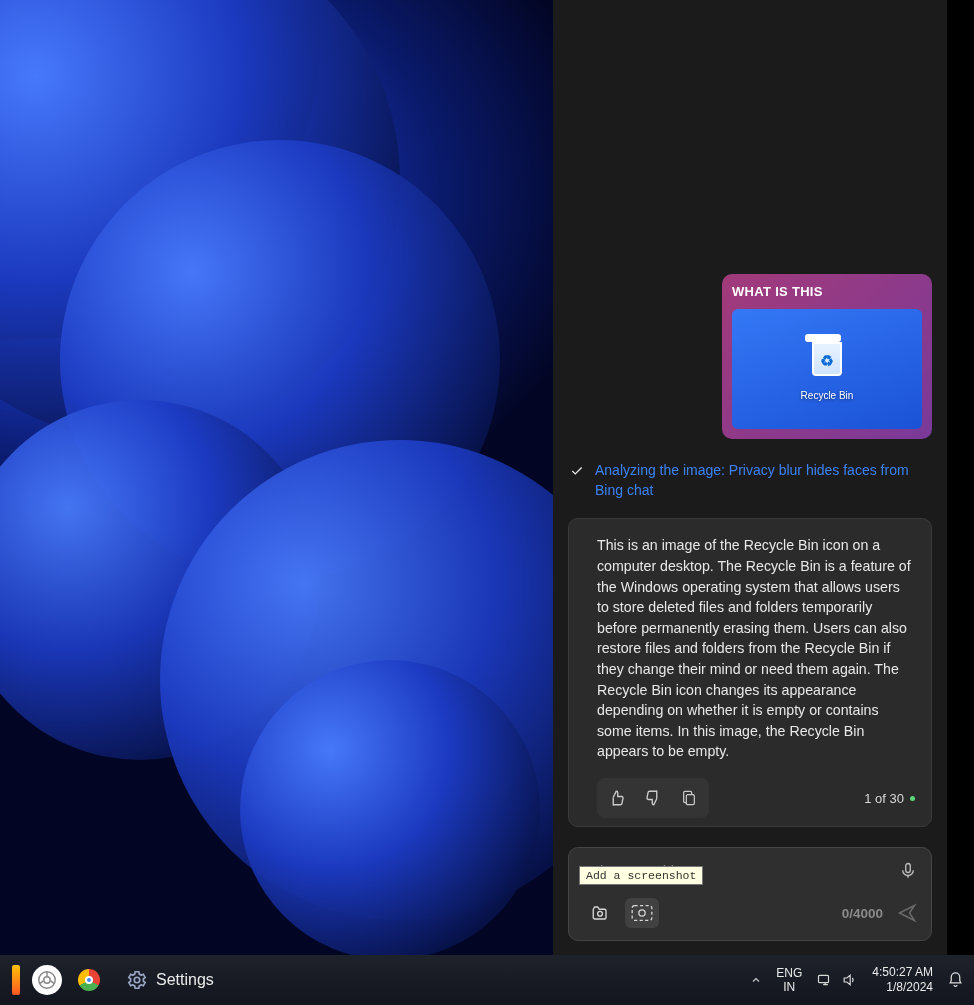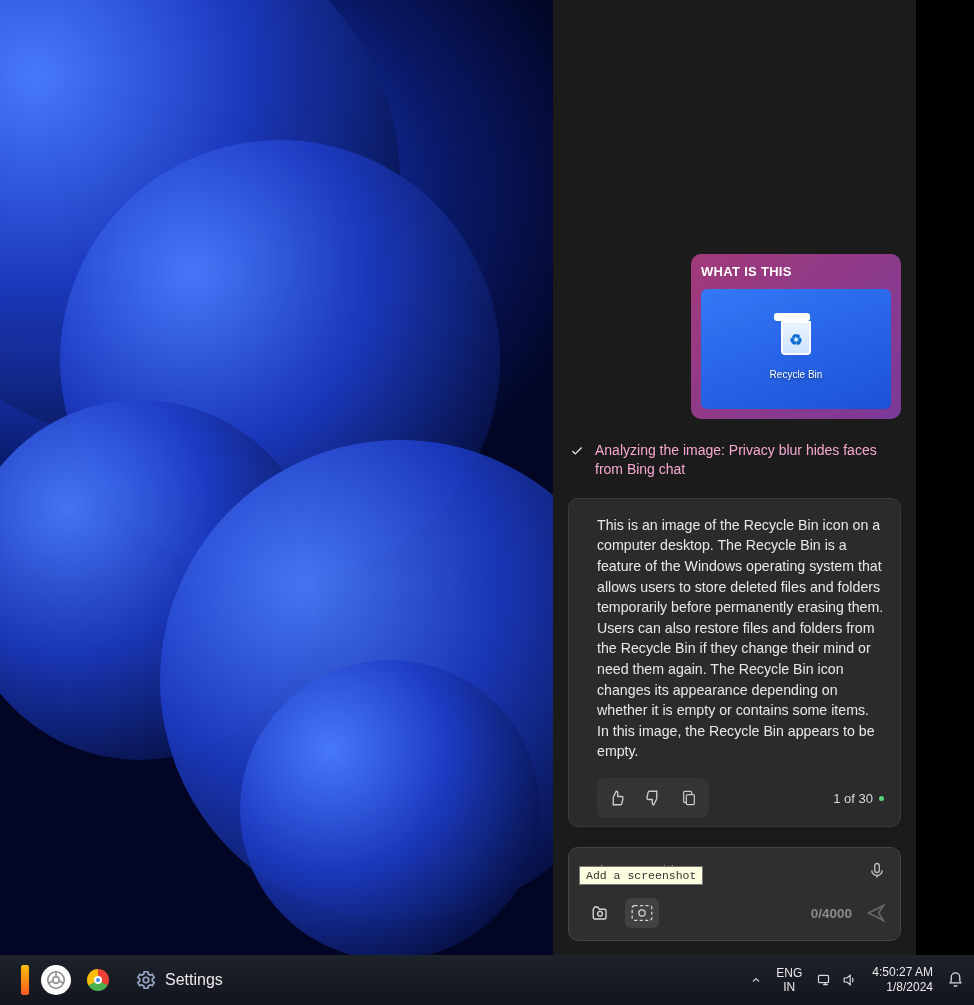--- a/index.html
+++ b/index.html
@@ -9,33 +9,33 @@
  radial-gradient(ellipse 700px 500px at 10% 20%,#2b5ef5 0%,#1e3ed4 25%,#0a1a6b 55%,#020523 80%);
  overflow:hidden;}
 .petal{position:absolute;border-radius:50%;background:radial-gradient(circle at 30% 30%,#4a7dff 0%,#1c3bc4 40%,#061044 80%);opacity:0.92;}
 .p1{width:600px;height:600px;left:-280px;top:-260px;}
 .p2{width:520px;height:520px;left:-120px;top:-80px;}
 .p3{width:440px;height:440px;left:60px;top:140px;}
 .p4{width:360px;height:360px;left:-40px;top:400px;}
 .p5{width:480px;height:480px;left:160px;top:440px;}
 .p6{width:300px;height:300px;left:240px;top:660px;}
 
-.copilot{position:absolute;left:553px;top:0;width:363px;height:955px;background:#1b1b1b;color:#e8e8e8;display:flex;flex-direction:column;}
+.copilot{position:absolute;left:553px;top:0;width:394px;height:955px;background:#1b1b1b;color:#e8e8e8;display:flex;flex-direction:column;}
 .chat-scroll{flex:1;padding:10px 15px 0 15px;display:flex;flex-direction:column;justify-content:flex-end;}
 
 .user-card{align-self:flex-end;width:210px;background:linear-gradient(135deg,#a23a7a 0%,#7a3a99 100%);border-radius:10px;padding:10px;margin-bottom:22px;}
 .user-title{font-size:13px;font-weight:600;letter-spacing:.3px;color:#fff;margin-bottom:10px;}
 .thumb{width:100%;height:120px;border-radius:6px;background:linear-gradient(160deg,#3478f6 0%,#1b52d6 100%);display:flex;flex-direction:column;align-items:center;justify-content:center;}
 .bin{width:38px;height:42px;position:relative;display:flex;align-items:center;justify-content:center;}
 .bin-body{width:30px;height:34px;background:linear-gradient(180deg,#e8f3ff 0%,#cfe4ff 100%);border:2px solid #fff;border-radius:0 0 4px 4px;position:relative;overflow:hidden;}
 .bin-lid{position:absolute;top:-4px;left:-3px;width:36px;height:8px;background:#fff;border-radius:3px;}
 .recycle-symbol{position:absolute;top:8px;left:0;right:0;text-align:center;font-size:15px;color:#0a6bd6;font-weight:700;}
 .thumb-label{margin-top:10px;font-size:10px;color:#fff;text-shadow:0 1px 3px rgba(0,0,0,.5);}
 
-.status{display:flex;gap:11px;font-size:14px;line-height:1.4;color:#f9a8d4;margin-bottom:18px;padding:0 2px;}
+.status{display:flex;gap:11px;font-size:14px;line-height:1.4;color:#3b82f6;margin-bottom:18px;padding:0 2px;}
 .check{flex:none;margin-top:3px;}
 
 .answer{background:#2b2b2b;border:1px solid #3a3a3a;border-radius:10px;padding:16px 16px 8px 28px;color:#e8e8e8;}
 .answer-text{font-size:14.2px;line-height:1.45;}
 .feedback{display:flex;align-items:center;justify-content:space-between;margin-top:16px;}
 .fb-btns{display:flex;gap:4px;background:#343434;border-radius:8px;padding:4px;}
 .fb-btn{width:32px;height:32px;display:flex;align-items:center;justify-content:center;border-radius:6px;color:#ccc;cursor:pointer;}
 .counter{font-size:13px;color:#d8d8d8;display:flex;align-items:center;gap:6px;}
 .dot{width:5px;height:5px;border-radius:50%;background:#5cd67a;}
 
@@ -46,21 +46,21 @@
 .tooltip{position:absolute;left:-4px;top:8px;background:#ffffe1;color:#333;font-size:11.5px;padding:2px 6px;border:1px solid #767676;white-space:nowrap;font-family:Liberation Mono, monospace;}
 .mic{color:#bfbfbf;}
 .row2{display:flex;align-items:center;justify-content:space-between;margin-top:14px;font-weight:bold;}
 .attach-btns{display:flex;gap:8px;align-items:center;}
 .abtn{width:34px;height:30px;display:flex;align-items:center;justify-content:center;border-radius:6px;color:#d8d8d8;cursor:pointer;}
 .abtn.active{background:#414141;}
 .send-area{display:flex;align-items:center;gap:14px;color:#8a8a8a;font-size:13.5px;}
 .send{color:#6a6a6a;}
 
 .taskbar{position:absolute;left:0;bottom:0;width:974px;height:50px;background:linear-gradient(180deg,#1e222b 0%,#12151d 100%);display:flex;align-items:center;color:#eaeaea;}
-.tb-left{display:flex;align-items:center;gap:12px;padding-left:21px;}
+.tb-left{display:flex;align-items:center;gap:12px;padding-left:12px;}
 .tb-icon{width:30px;height:30px;border-radius:50%;display:flex;align-items:center;justify-content:center;}
 .te-edge{width:8px;height:30px;background:linear-gradient(180deg,#ffc107,#ff5722);border-radius:2px;}
 .chrome-o{background:#fff;}
 .chrome-i{width:22px;height:22px;border-radius:50%;background:conic-gradient(#ea4335 0 120deg,#4caf50 120deg 240deg,#fbbc05 240deg 360deg);display:flex;align-items:center;justify-content:center;}
 .chrome-c{width:8px;height:8px;border-radius:50%;background:#4285f4;border:2px solid #fff;}
 .settings-btn{display:flex;align-items:center;gap:8px;padding:4px 10px;border-radius:4px;}
 .gear{color:#9aa7c7;}
 .tb-right{margin-left:auto;display:flex;align-items:center;gap:14px;padding-right:10px;font-size:12px;}
 .chev{color:#ccc;}
 .lang{text-align:center;line-height:1.2;}

